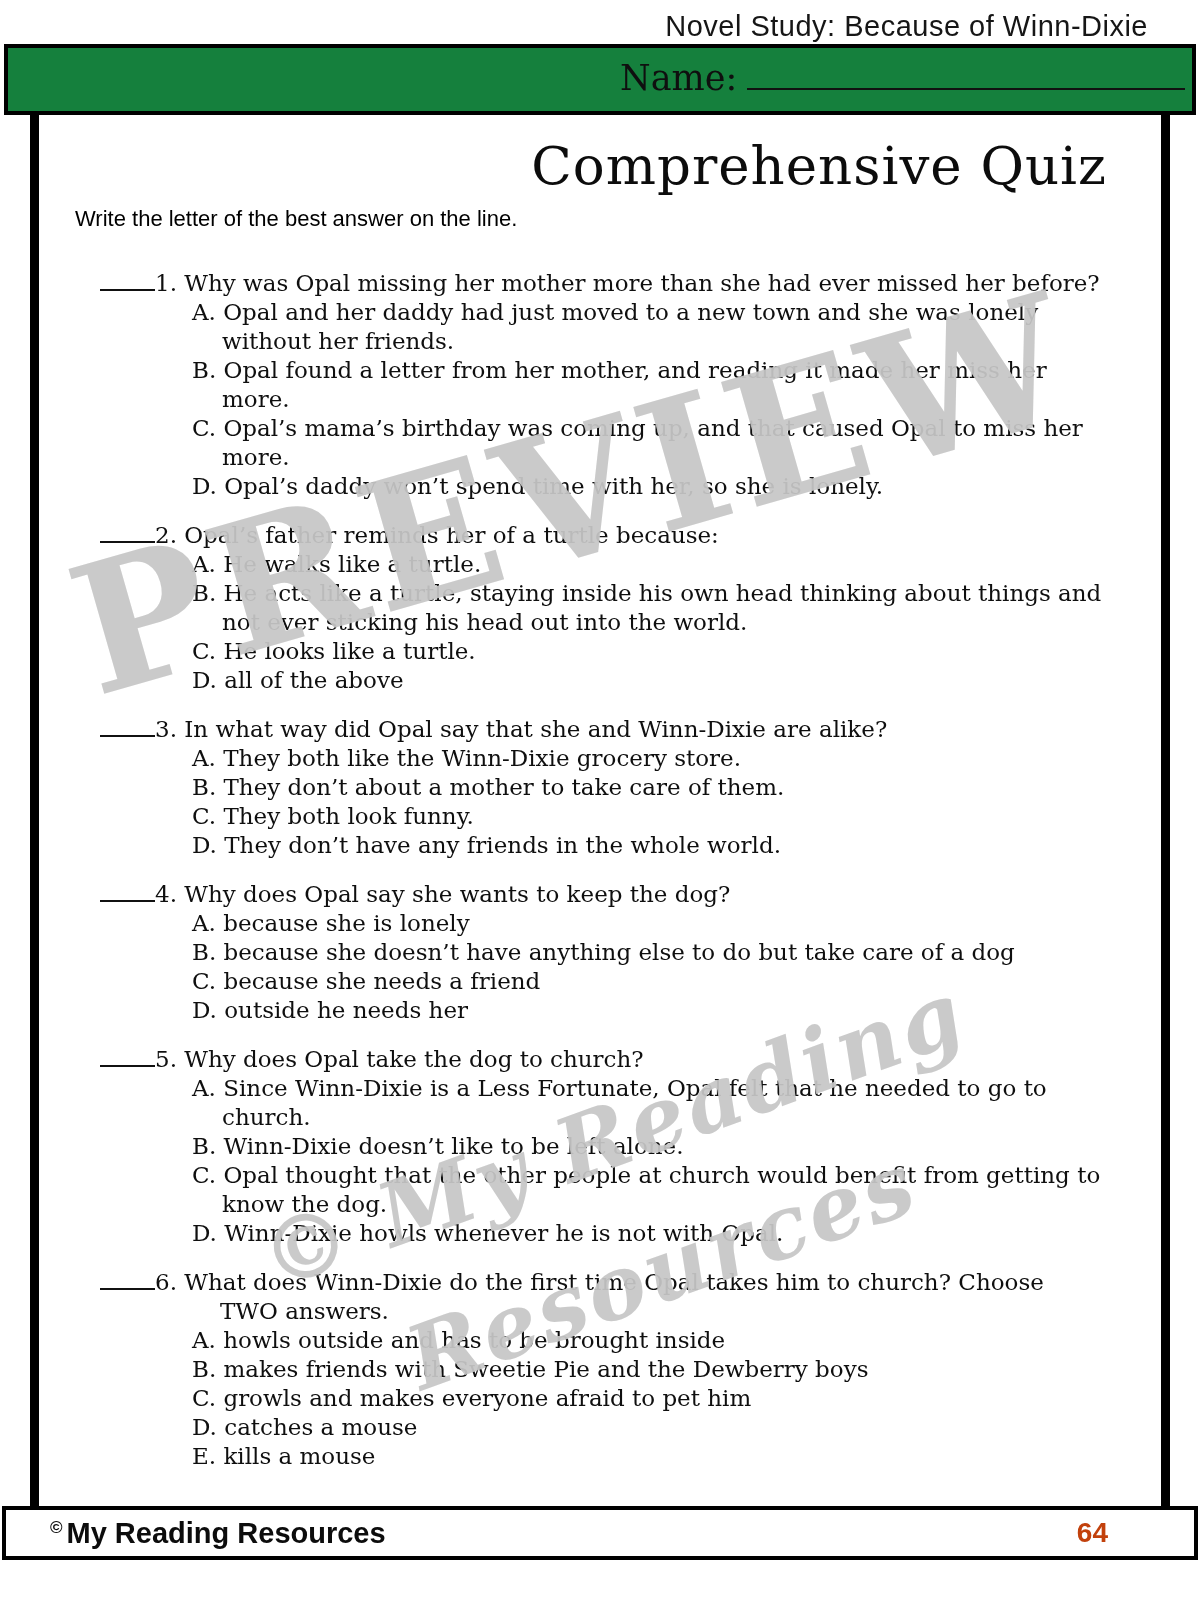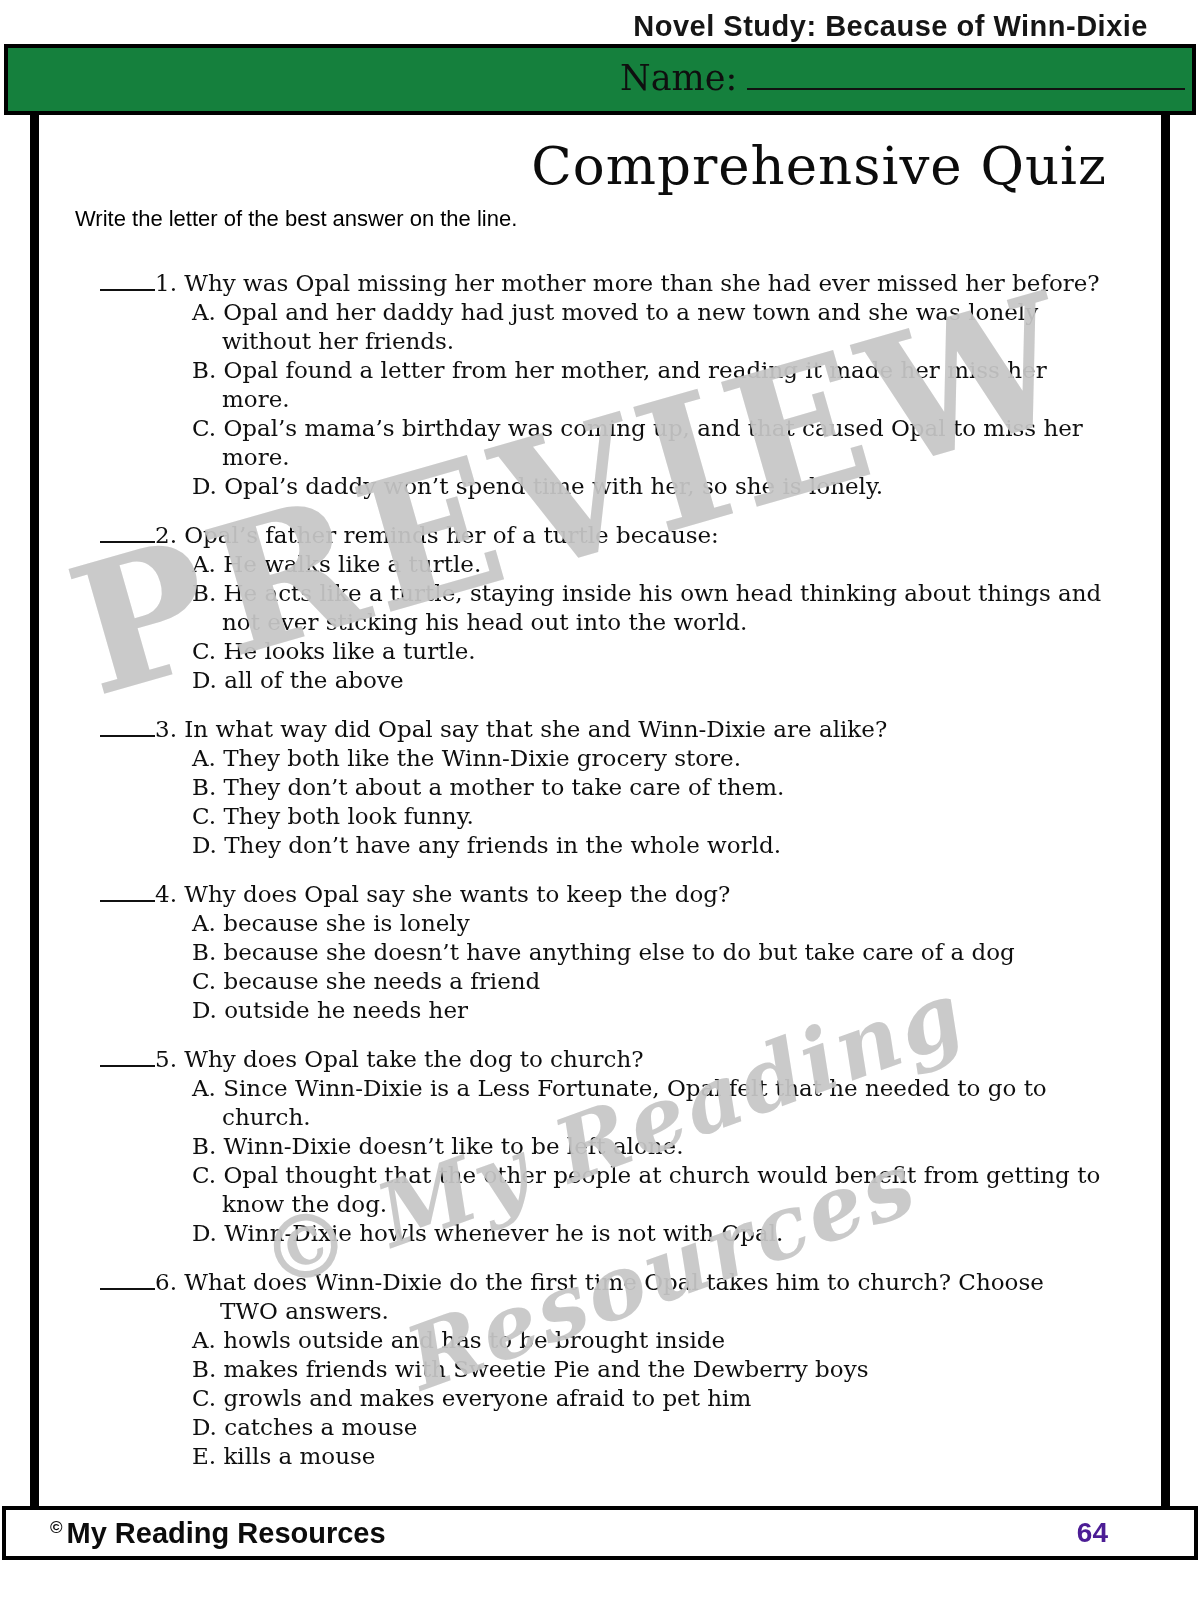--- a/index.html
+++ b/index.html
@@ -3,21 +3,21 @@
 <meta charset="utf-8">
 <style>
   html,body{margin:0;padding:0;}
   body{
     width:1200px;height:1600px;position:relative;background:#ffffff;
     font-family:"DejaVu Serif", serif;color:#0f0f0f;overflow:hidden;
   }
   
   .doc-label{
     position:absolute;top:10px;right:52px;
-    font-family:"Liberation Sans", sans-serif;font-size:29px;font-weight:700;
+    font-family:"Liberation Sans", sans-serif;font-size:29px;font-weight:400;
     letter-spacing:0.5px;color:#161616;z-index:10;
   }
   .name-box{
     position:absolute;left:4px;top:44px;width:1192px;height:71px;
     border:4px solid #000;box-sizing:border-box;background:#15803d;z-index:10;
   }
   .name-line{position:absolute;left:612px;top:10px;font-size:35px;white-space:nowrap;}
   .name-underline{
     display:inline-block;width:438px;height:30px;margin-left:10px;
     border-bottom:2px solid #111;vertical-align:baseline;
@@ -57,21 +57,21 @@
   }
   
   .footer{
     position:absolute;left:2px;top:1506px;width:1196px;height:54px;
     border:4px solid #000;box-sizing:border-box;background:#fff;z-index:10;
     display:flex;align-items:center;justify-content:space-between;
     font-family:"Liberation Sans", sans-serif;
   }
   .footer-copyright{margin-left:44px;font-size:29px;font-weight:bold;color:#0c0c0c;}
   .footer-copyright sup{font-size:17px;font-weight:bold;vertical-align:10px;margin-right:4px;}
-  .footer-page{margin-right:86px;font-size:28px;font-weight:bold;color:#4c1d95;}
+  .footer-page{margin-right:86px;font-size:28px;font-weight:bold;color:#c2410c;}
 </style>
 </head>
 <body>
 
 <div class="doc-label">Novel Study: Because of Winn-Dixie</div>
 
 <div class="name-box">
   <div class="name-line">
     <span>Name:</span><span class="name-underline"></span>
   </div>

